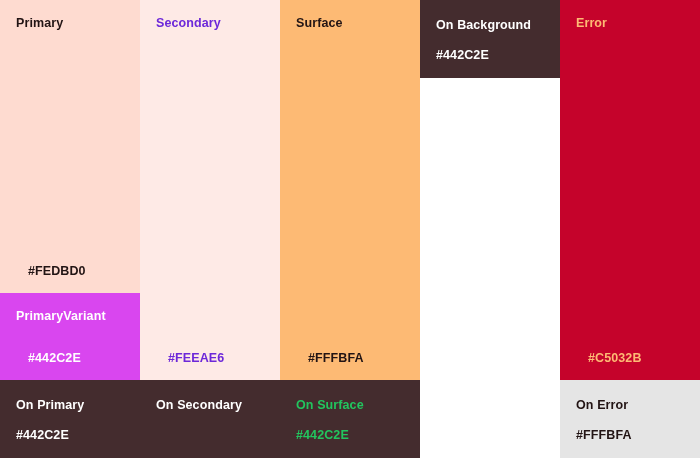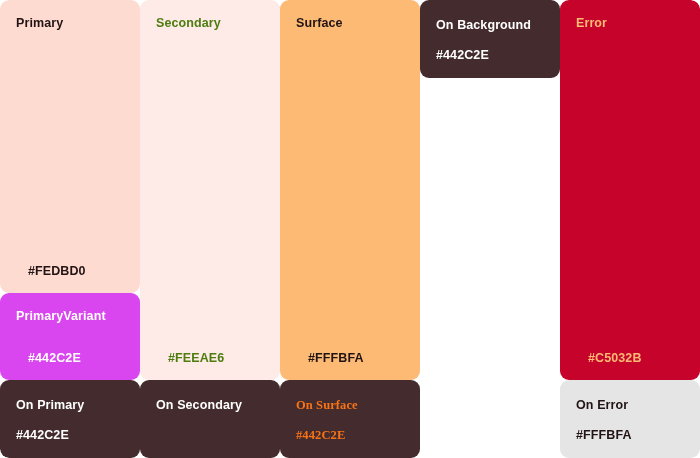--- a/index.html
+++ b/index.html
@@ -1,16 +1,16 @@
 <!DOCTYPE html>
 <html><head>
 <meta charset="utf-8">
 <title>Material Color Palette</title>
 <style>
-  * { margin:0; padding:0; box-sizing:border-box;border-radius:9px; }
+  * { margin:0; padding:0; box-sizing:border-box; }
 
   html, body {
     width:700px;
     height:458px;
     overflow:hidden;
     background:#FFFFFF;
     font-family:"Liberation Sans", sans-serif;
   }
 
   #palette {
@@ -113,21 +113,21 @@
         <div class="block-bottom">
           <div class="hex-label">#442C2E</div>
         </div>
       </div>
       <div class="on-block" style="background: rgb(68, 44, 46); color: rgb(255, 255, 255);">
         <div class="on-name">On Primary</div>
         <div class="on-hex">#442C2E</div>
       </div>
     </div>
     <div class="column">
-      <div class="block" style="background: rgb(254, 234, 230); color: #4d7c0f; height: 380px; flex: 0 0 380px;">
+      <div class="block" style="background: rgb(254, 234, 230); color: #6d28d9; height: 380px; flex: 0 0 380px;">
         <div class="block-top">
           <div class="name-label">Secondary</div>
         </div>
         <div class="block-bottom">
           <div class="hex-label">#FEEAE6</div>
         </div>
       </div>
       <div class="on-block" style="background: rgb(68, 44, 46); color: rgb(255, 255, 255); gap: 36px;">
         <div class="on-name">On Secondary</div>
         <div class="on-hex">#442C2E</div>
@@ -135,21 +135,21 @@
     </div>
     <div class="column">
       <div class="block" style="background: #fdba74; color: rgb(34, 20, 20); height: 380px; flex: 0 0 380px;">
         <div class="block-top">
           <div class="name-label">Surface</div>
         </div>
         <div class="block-bottom">
           <div class="hex-label">#FFFBFA</div>
         </div>
       </div>
-      <div class="on-block" style="background: rgb(68, 44, 46); color: #f97316; font-family: Liberation Serif, serif;">
+      <div class="on-block" style="background: rgb(68, 44, 46); color: #22c55e;">
         <div class="on-name">On Surface</div>
         <div class="on-hex">#442C2E</div>
       </div>
     </div>
     <div class="column">
       <div class="on-block" style="background: rgb(68, 44, 46); color: rgb(255, 255, 255);">
         <div class="on-name">On Background</div>
         <div class="on-hex">#442C2E</div>
       </div>
     </div>

